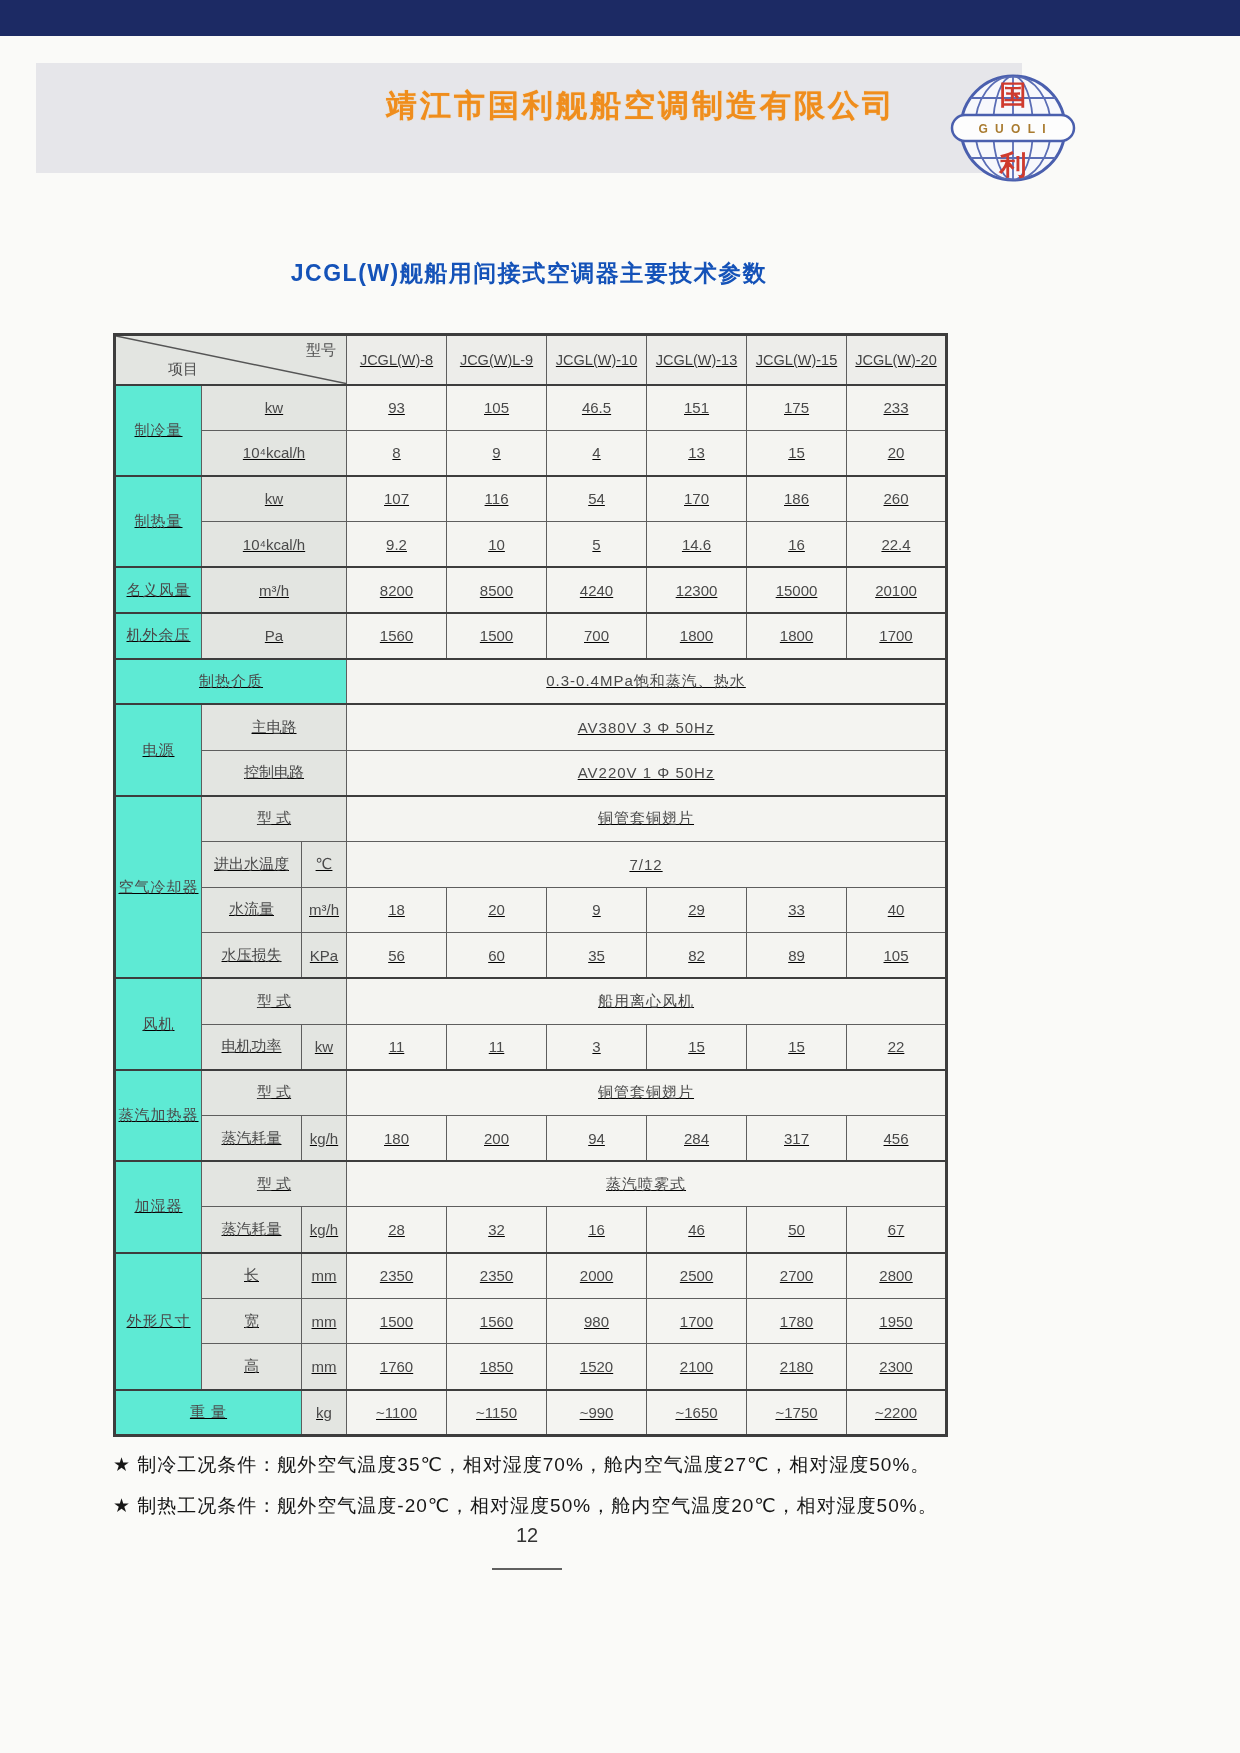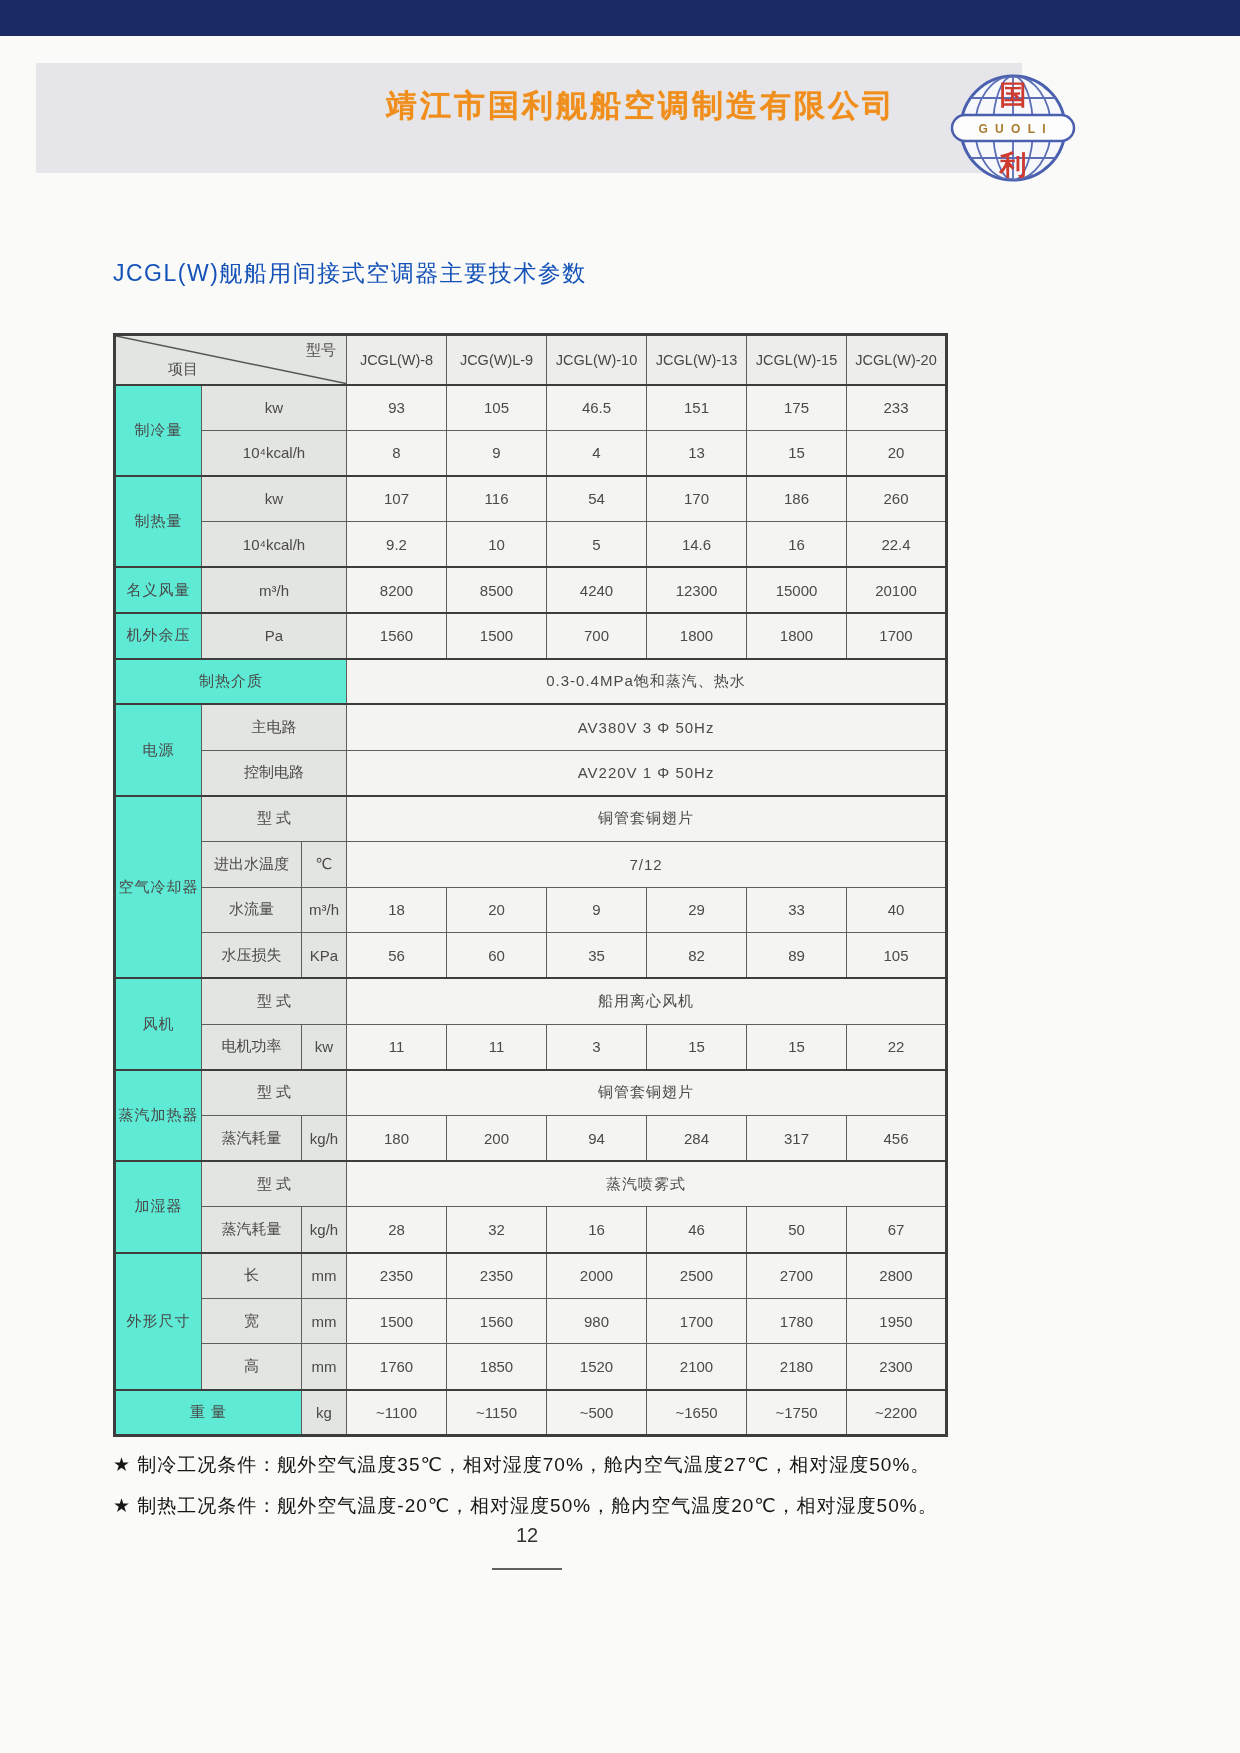--- a/index.html
+++ b/index.html
@@ -8,26 +8,26 @@
 
   .topbar { position:absolute; left:0; top:0; width:1240px; height:36px; background:#1c2a64; }
 
   .header-band { position:absolute; left:36px; top:63px; width:986px; height:110px; background:#e6e6ea;padding-left:11px; }
   .company-block { position:absolute; left:255px; top:22px; width:700px; text-align:center; }
   .company-cn { font-size:31px; font-weight:bold; color:#ef8d1d; letter-spacing:3px; text-shadow:0 0 1px #f6b04e; }
   .company-en { margin-top:7px; font-size:14.5px; font-weight:bold; color:#4b4fa0; letter-spacing:0.4px; }
 
   .logo { position:absolute; left:948px; top:62px; width:130px; height:132px; }
 
-  .doc-title { position:absolute; left:113px; top:258px; width:832px; 
-               font-size:23px; font-weight:normal; color:#1452b8; letter-spacing:1.5px; }
+  .doc-title { position:absolute; left:113px; top:258px; width:832px; text-align:center;
+               font-size:23px; font-weight:bold; color:#1452b8; letter-spacing:1.5px; }
 
   .spec-table-wrap { position:absolute; left:113px; top:333px; }
   table.spec { border-collapse:collapse; table-layout:fixed; width:832px;
-               border:3px solid #3d3d3d; background:#f4f4f1; }
+               border:3px solid #3d3d3d; background:#f4f4f1;text-decoration:underline; }
   table.spec th, table.spec td { border:1px solid #5e5e5e; text-align:center; vertical-align:middle;
                color:#4a4a4a; overflow:hidden; }
   table.spec thead th { height:50px; background:#ededea; font-size:14.5px; font-weight:normal;
                color:#474747; border-bottom:2.5px solid #3d3d3d; }
   table.spec tbody td { height:45.7px; font-size:15px; }
   td.grp { background:#5eead4; font-size:16px; letter-spacing:1px; color:#4e4e4e; }
   td.sub { background:#e3e5e1; font-size:15px; color:#4e4e4e; }
   td.unit { background:#e3e5e1; font-size:14px; color:#4e4e4e; }
   td.val { background:#f4f4f1; color:#555; }
   td.wide { background:#f4f4f1; color:#555; font-size:15.5px; letter-spacing:1px; }
@@ -285,21 +285,21 @@
             <td class="val">1520</td>
             <td class="val">2100</td>
             <td class="val">2180</td>
             <td class="val">2300</td>
           </tr>
           <tr class="sep">
             <td class="grp" colspan="2">重  量</td>
             <td class="unit">kg</td>
             <td class="val">~1100</td>
             <td class="val">~1150</td>
-            <td class="val">~500</td>
+            <td class="val">~990</td>
             <td class="val">~1650</td>
             <td class="val">~1750</td>
             <td class="val">~2200</td>
           </tr>
         </tbody>
     </table>
   </div>
 
   <div class="notes">
     <div class="note-line">★ 制冷工况条件：舰外空气温度35℃，相对湿度70%，舱内空气温度27℃，相对湿度50%。</div>

